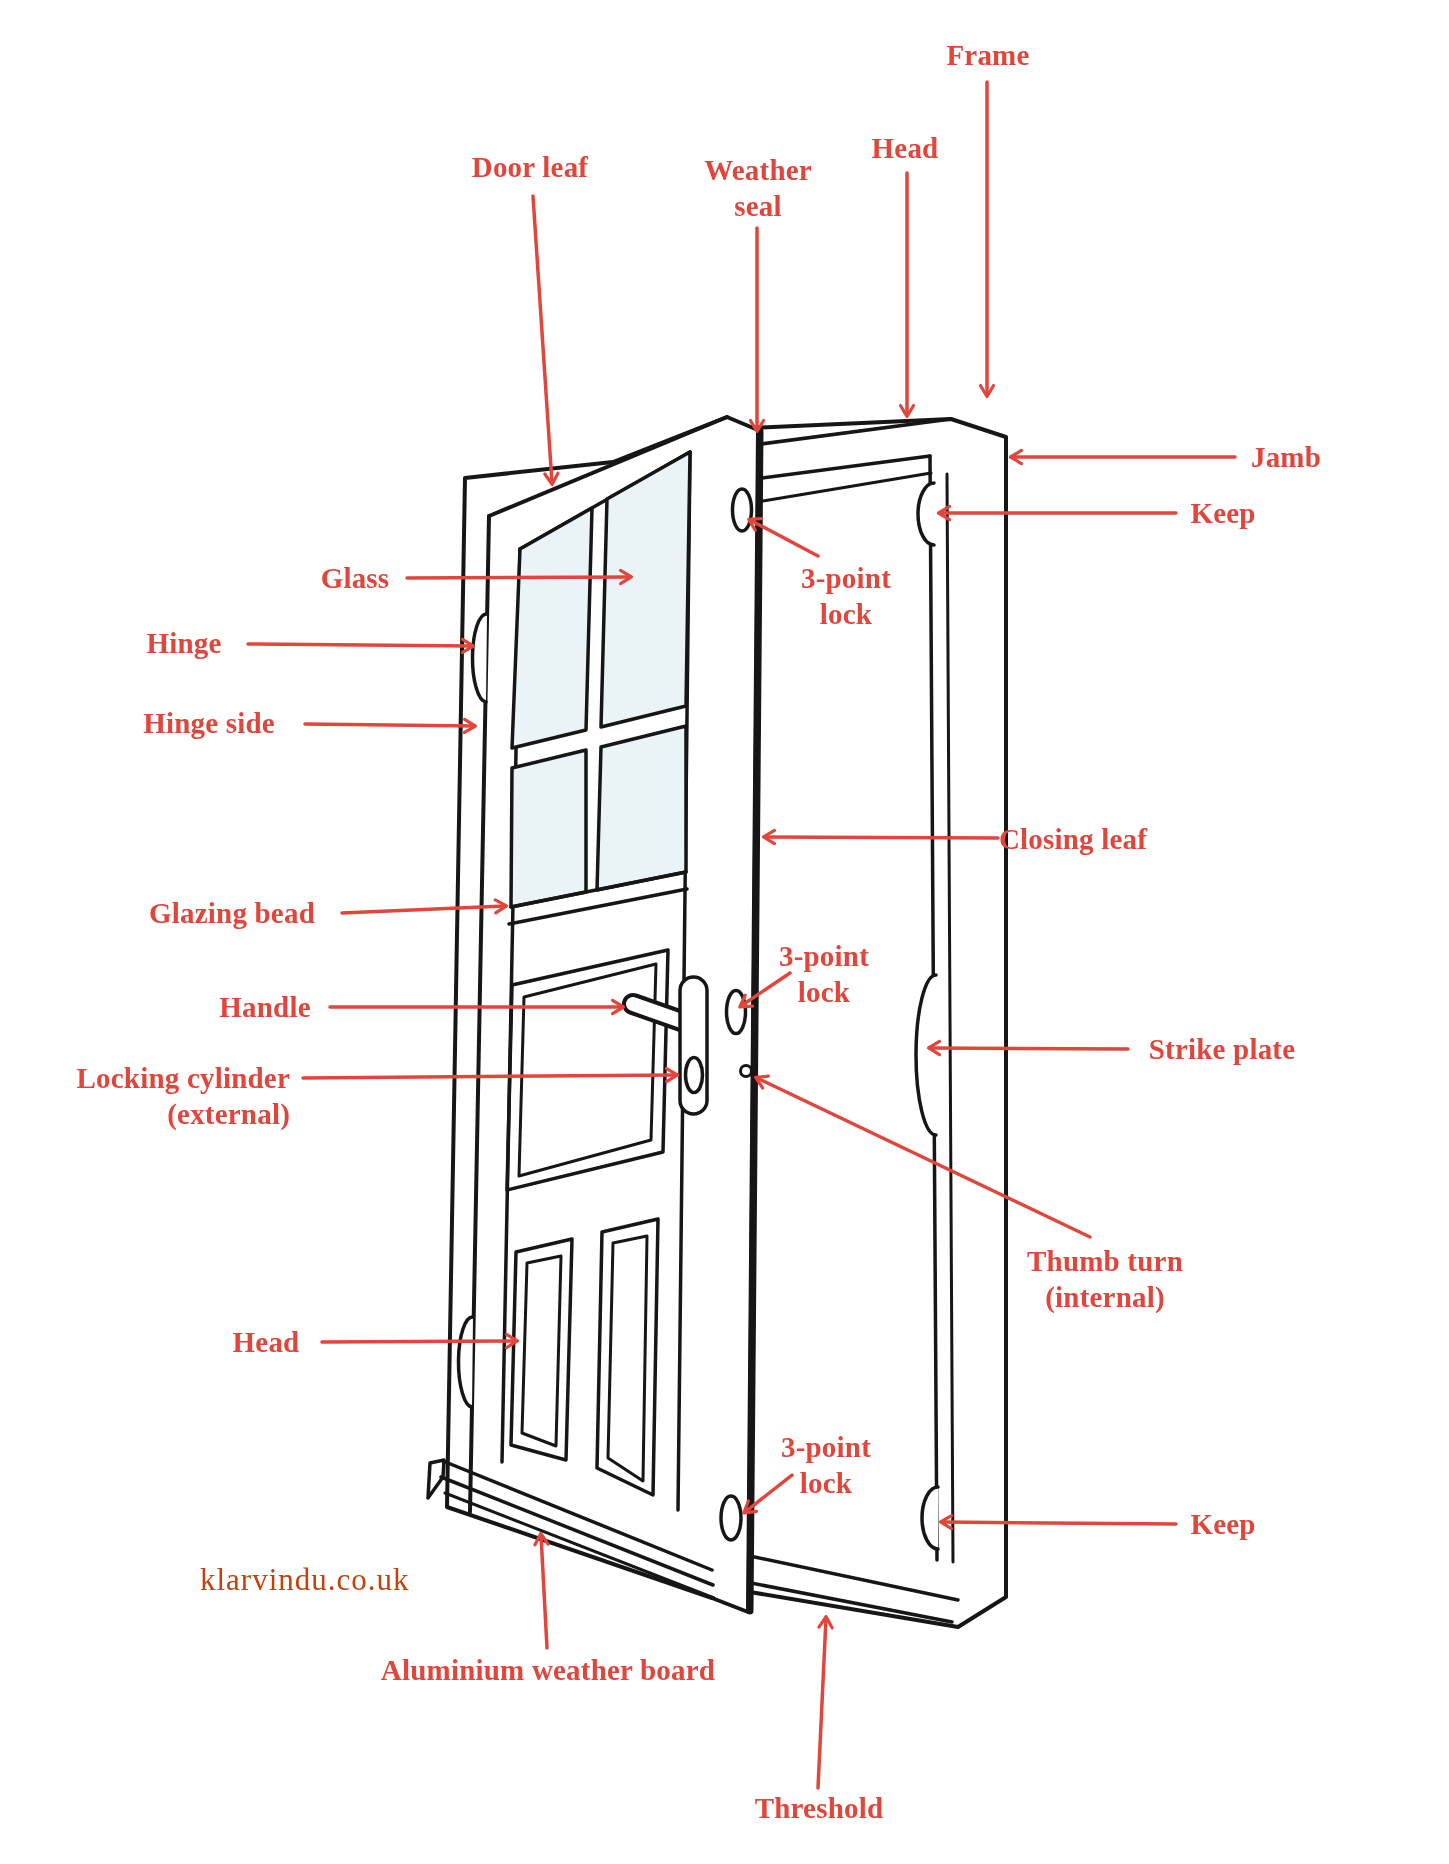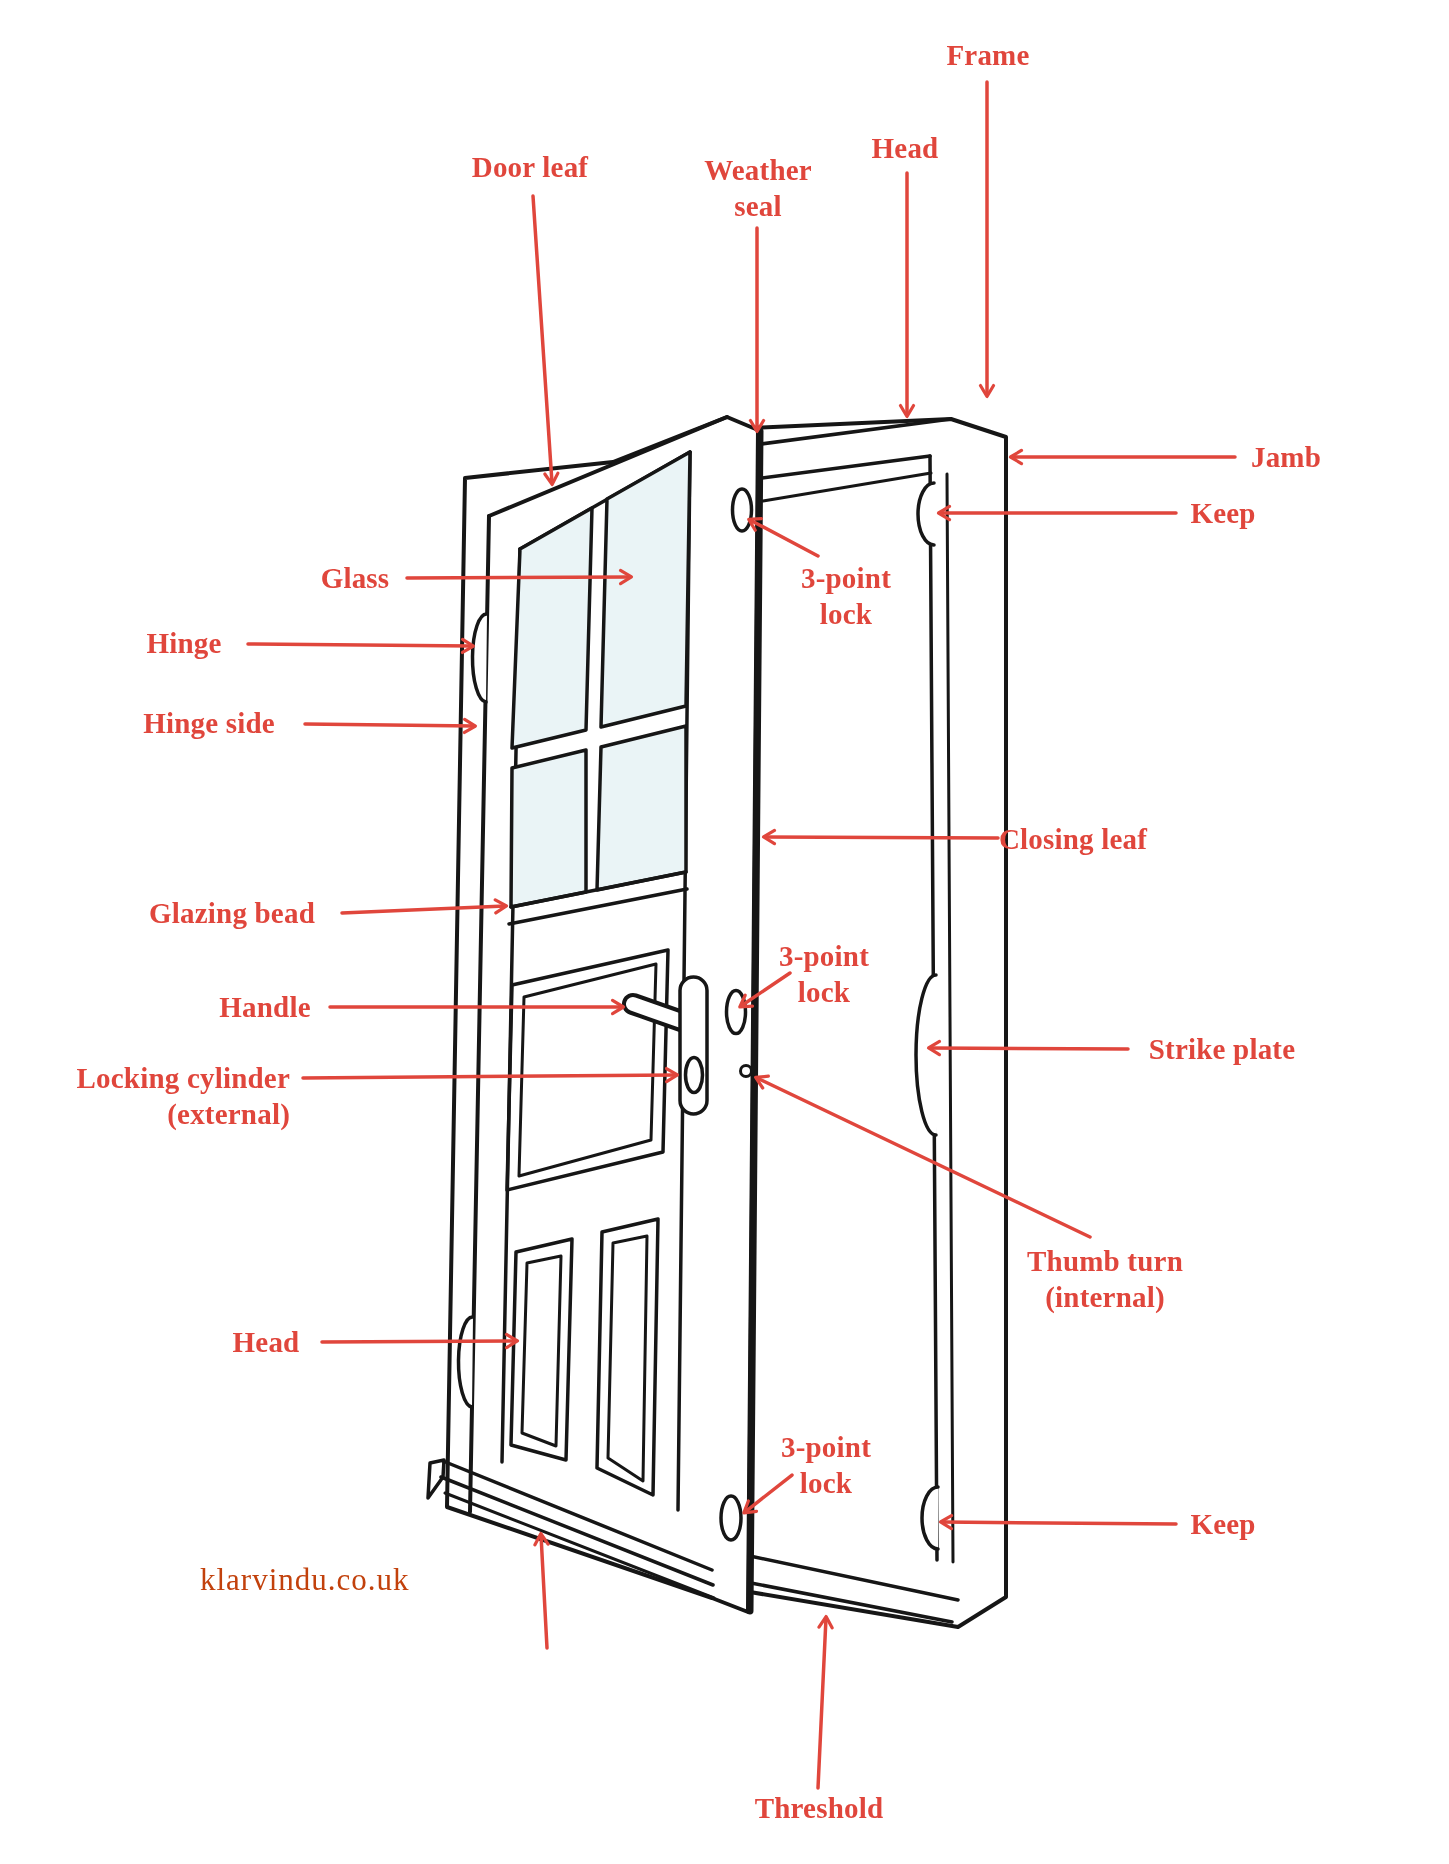--- a/index.html
+++ b/index.html
@@ -215,20 +215,23 @@
 
   <div class="label" style="left:826px;top:1429px">
     <div>3-point</div>
     <div>lock</div>
   </div>
 
   <div class="label" style="left:1223px;top:1506px">
     <div>Keep</div>
   </div>
 
+  <div class="label" style="left:548px;top:1652px">
+    <div>Aluminium weather board</div>
+  </div>
 
   <div class="label" style="left:819px;top:1790px">
     <div>Threshold</div>
   </div>
 
   <div class="watermark" style="left:200px;top:1561px">klarvindu.co.uk</div>
 
 </div>
 
 </body></html>

